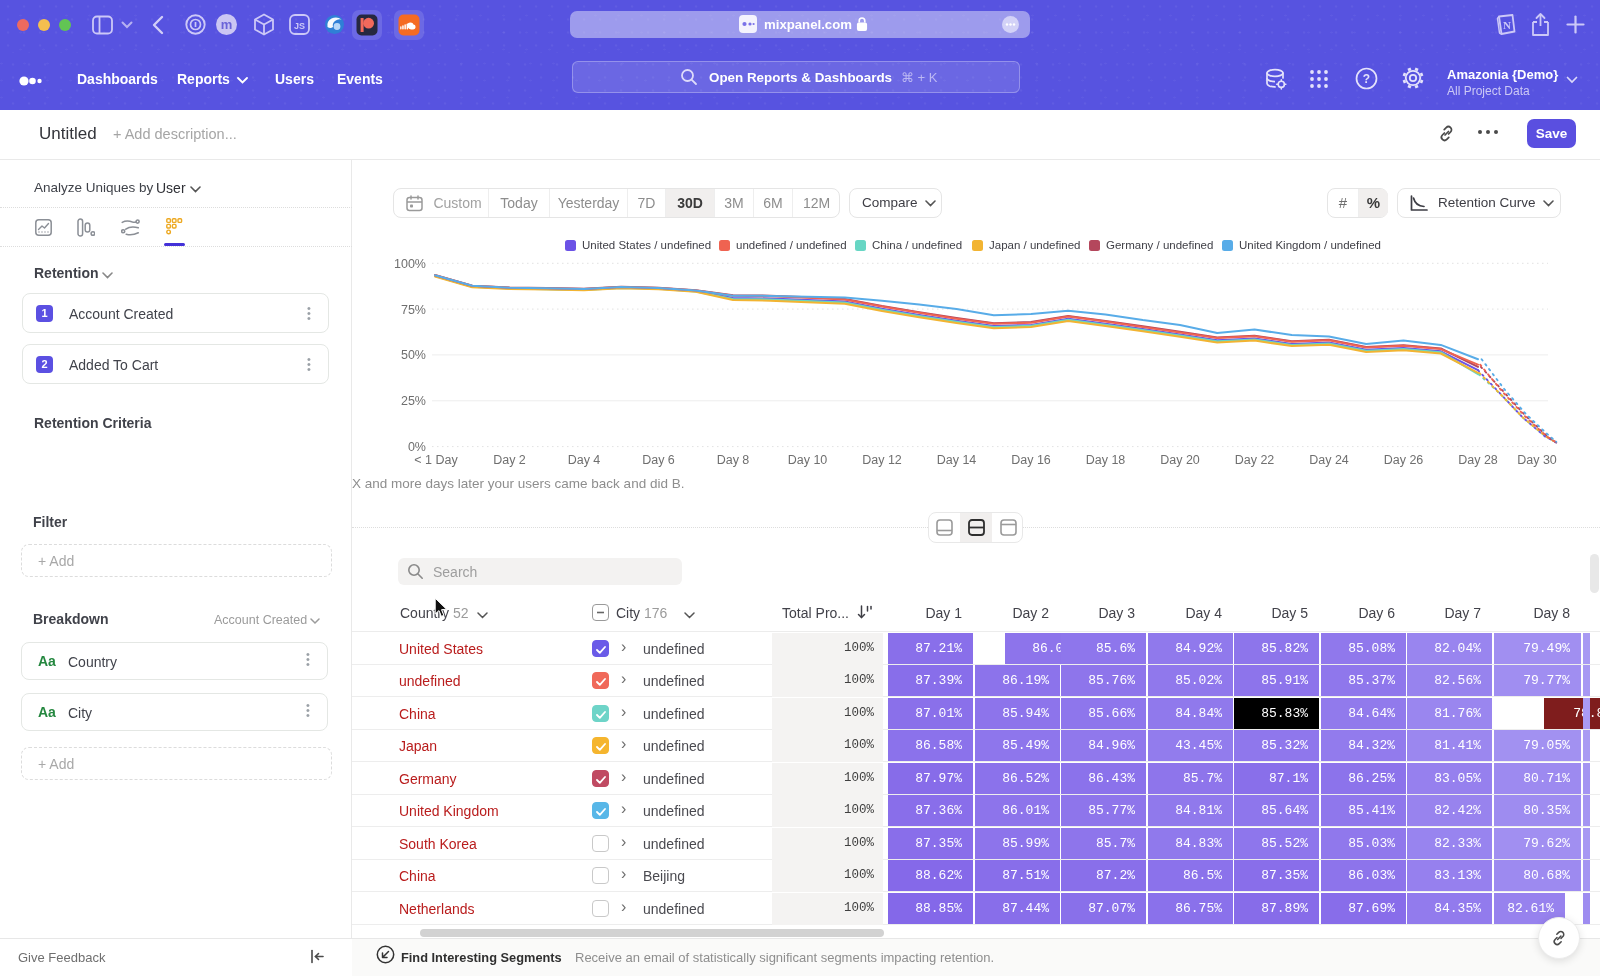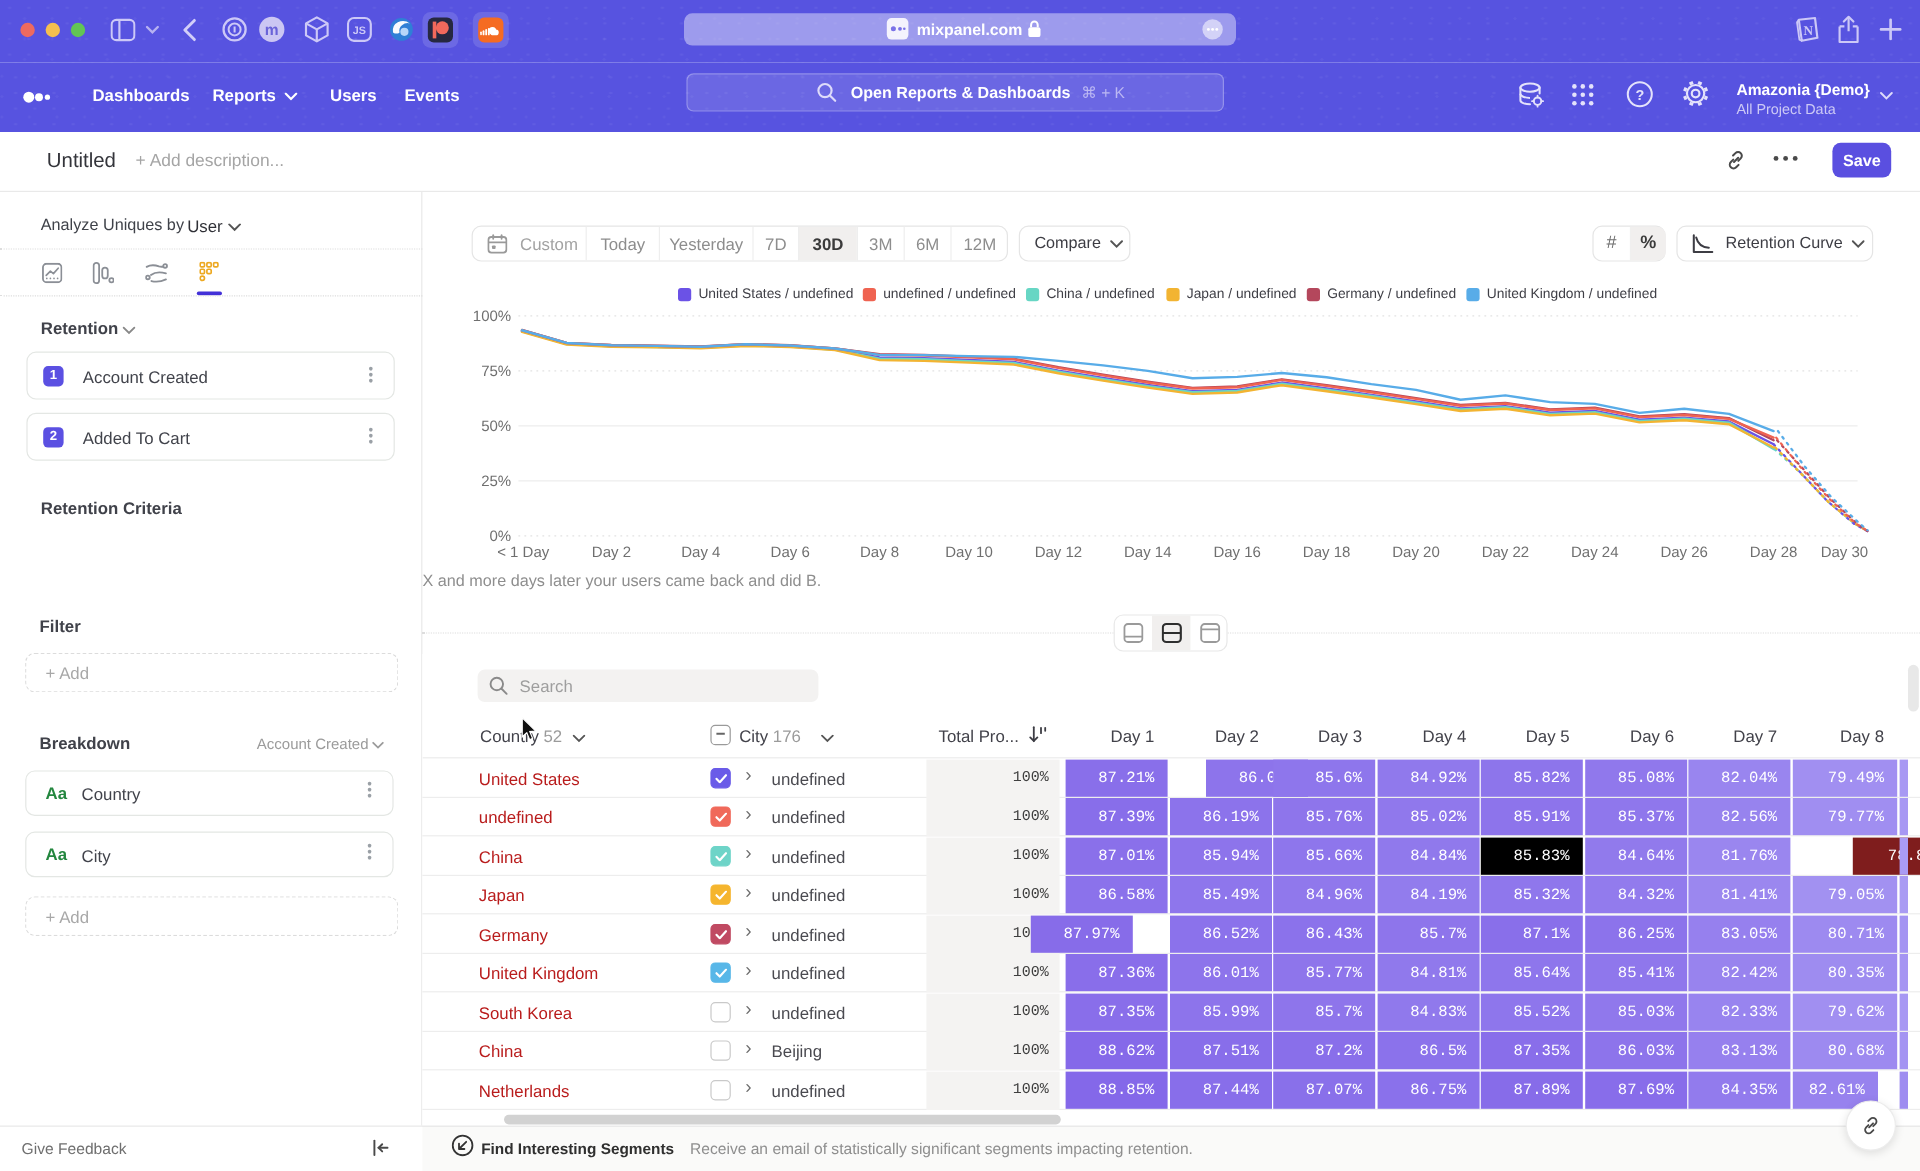--- a/index.html
+++ b/index.html
@@ -536,37 +536,37 @@
   <div class="cbx" style="background:#f5b52e;border-color:#f5b52e"><svg width="10" height="8" viewBox="0 0 10 8">
               <path d="M1 4 L3.8 6.8 L9 1" stroke="#fff" stroke-width="1.8" fill="none" stroke-linecap="round" stroke-linejoin="round"></path>
             </svg></div>
   <div class="crow-arrow">›</div>
   <div class="ccity">undefined</div>
   <div class="cgray"></div>
   <div class="c100">100%</div>
   <div class="pcell" style="left:888px;width:85px;background:rgb(139,114,235)">86.58%</div>
   <div class="pcell" style="left:975px;width:85px;background:rgb(142,118,236)">85.49%</div>
   <div class="pcell" style="left:1061px;width:85px;background:rgb(144,120,236)">84.96%</div>
-  <div class="pcell" style="left:1148px;width:85px;background:rgb(146,124,237)">84.19%</div>
+  <div class="pcell" style="left:1148px;width:85px;background:rgb(146,124,237)">43.45%</div>
   <div class="pcell" style="left:1234px;width:85px;background:rgb(143,119,236)">85.32%</div>
   <div class="pcell" style="left:1321px;width:85px;background:rgb(146,123,237)">84.32%</div>
   <div class="pcell" style="left:1407px;width:85px;background:rgb(155,135,239)">81.41%</div>
   <div class="pcell" style="left:1494px;width:87px;background:rgb(162,145,241)">79.05%</div>
   <div class="pcell" style="left:1583px;width:7px;padding:0;background:rgb(169,155,243)"></div>
 </div>
 <div class="trow" style="top:760px">
   <div class="cname">Germany</div>
   <div class="cbx" style="background:#c04a62;border-color:#c04a62"><svg width="10" height="8" viewBox="0 0 10 8">
               <path d="M1 4 L3.8 6.8 L9 1" stroke="#fff" stroke-width="1.8" fill="none" stroke-linecap="round" stroke-linejoin="round"></path>
             </svg></div>
   <div class="crow-arrow">›</div>
   <div class="ccity">undefined</div>
   <div class="cgray"></div>
   <div class="c100">100%</div>
-  <div class="pcell" style="left:859px;width:85px;background:rgb(135,108,233)">87.97%</div>
+  <div class="pcell" style="left:888px;width:85px;background:rgb(135,108,233)">87.97%</div>
   <div class="pcell" style="left:975px;width:85px;background:rgb(139,114,235)">86.52%</div>
   <div class="pcell" style="left:1061px;width:85px;background:rgb(139,114,235)">86.43%</div>
   <div class="pcell" style="left:1148px;width:85px;background:rgb(142,117,235)">85.7%</div>
   <div class="pcell" style="left:1234px;width:85px;background:rgb(137,111,234)">87.1%</div>
   <div class="pcell" style="left:1321px;width:85px;background:rgb(140,115,235)">86.25%</div>
   <div class="pcell" style="left:1407px;width:85px;background:rgb(150,128,238)">83.05%</div>
   <div class="pcell" style="left:1494px;width:87px;background:rgb(157,138,240)">80.71%</div>
   <div class="pcell" style="left:1583px;width:7px;padding:0;background:rgb(164,148,242)"></div>
 </div>
 <div class="trow" style="top:792px">

